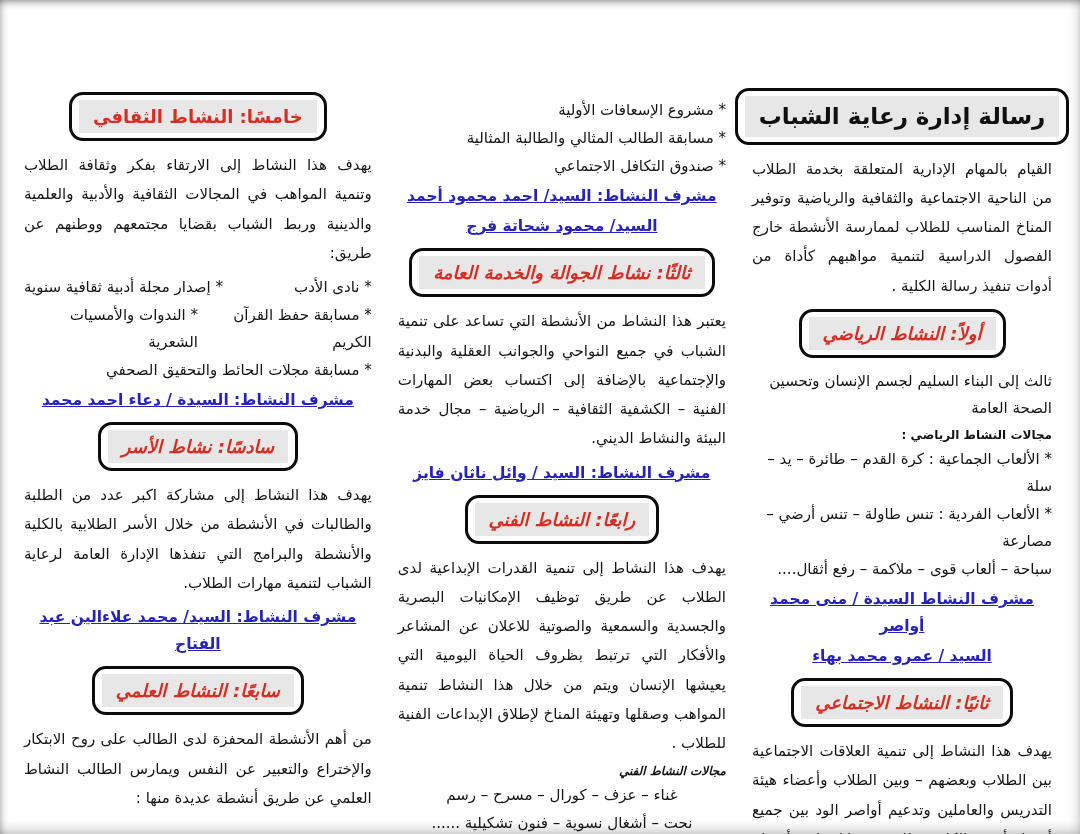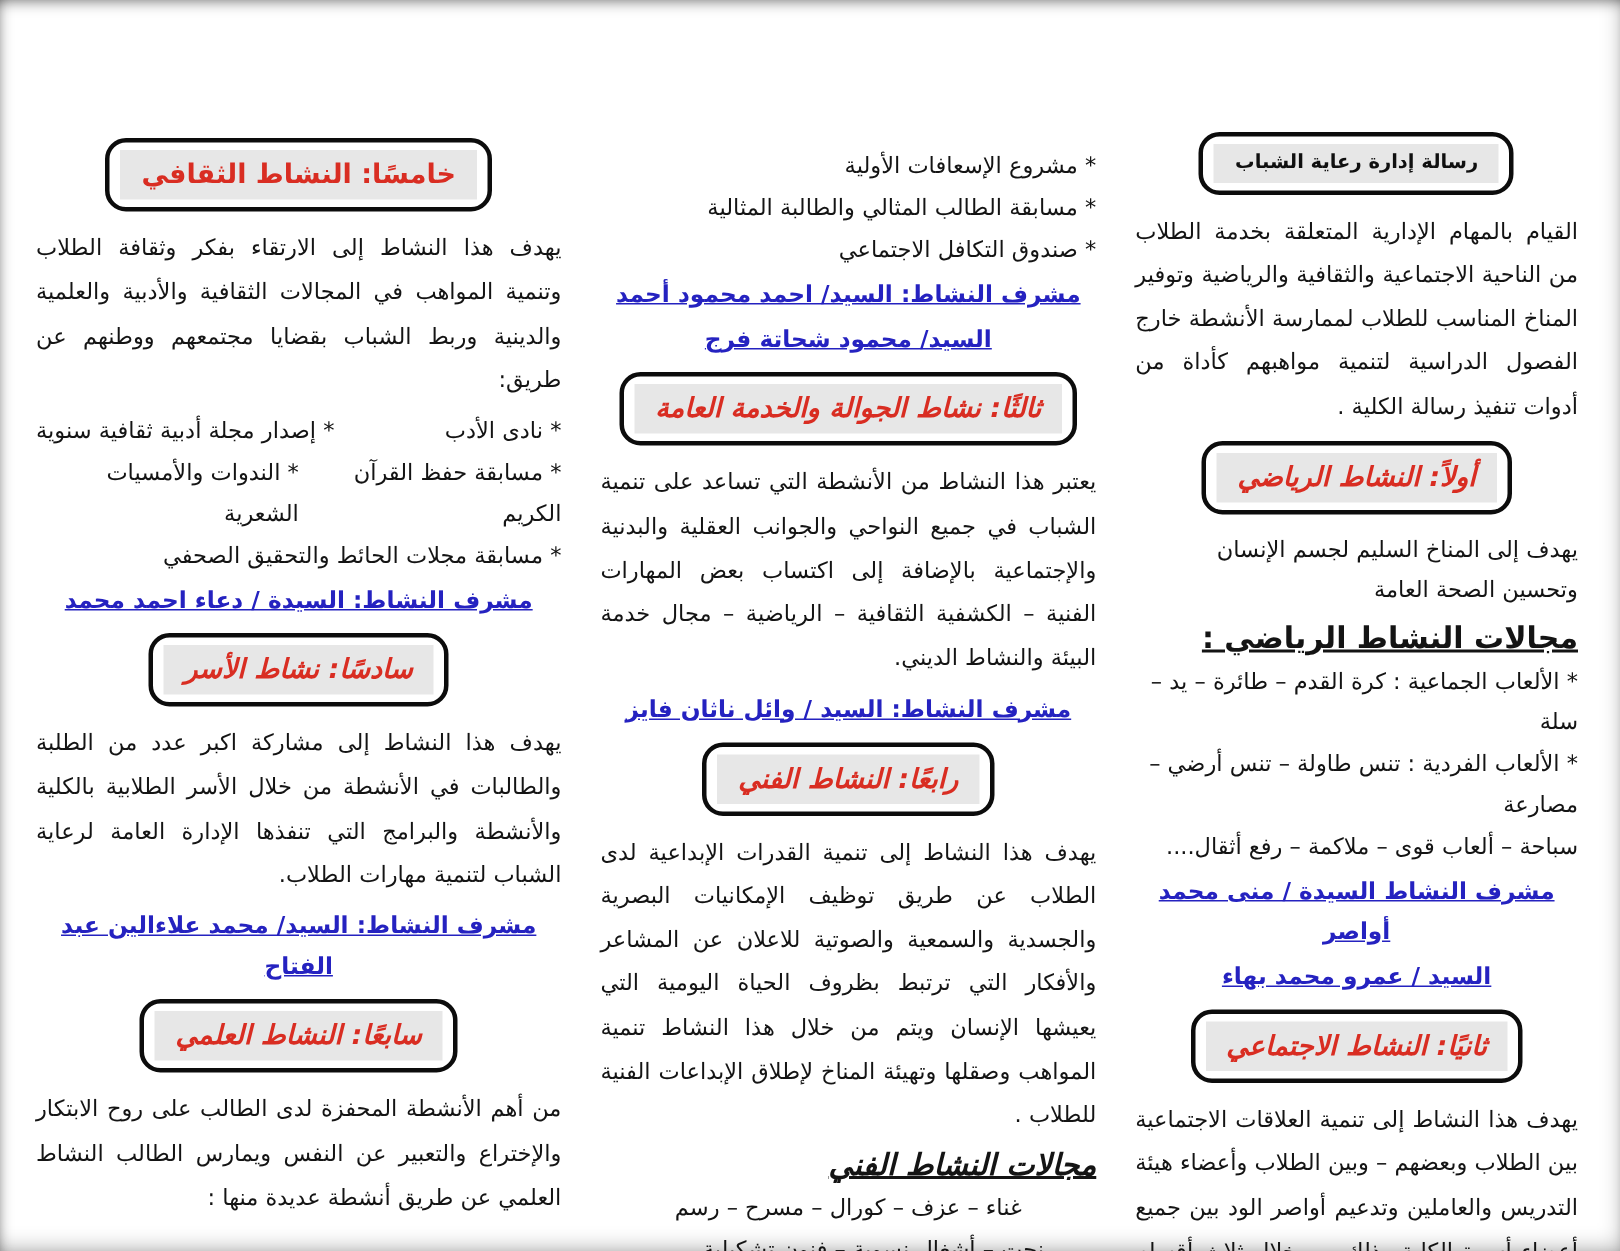--- a/index.html
+++ b/index.html
@@ -17,27 +17,27 @@
   .col-right{width:304px;}
   .col-mid{width:340px;padding-top:10px;}
   .col-left{width:360px;padding-top:4px;}
 
   
   .hbox{display:flex;justify-content:center;margin:2px 0 10px;}
   .frame{border:3.5px solid #0c0c0c;border-radius:14px;padding:5px 7px;background:#fff;text-align:right;}
   .frame .inner{display:block;background:#e7e7e7;padding:3px 14px;font-weight:bold;
                 font-size:18px;line-height:1.5;white-space:nowrap;}
   .inner.red{color:#d92d22;}
-  .inner.black{color:#101010;font-size:13px;}
+  .inner.black{color:#101010;font-size:23px;}
 
   .para{font-size:15px;line-height:1.95;text-align:justify;margin:6px 2px;}
   .line{font-size:15px;line-height:1.8;text-align:right;margin:1px 2px;}
   .duo{display:flex;justify-content:space-between;font-size:15px;line-height:1.8;margin:1px 2px;}
   .sup{color:#2522c0;font-weight:bold;text-align:center;font-size:15.5px;line-height:1.75;margin:3px 0;text-decoration:underline;}
-  .mh{font-weight:bold;text-decoration:underline;font-size:20px;margin:6px 2px 4px;text-align:right;}
+  .mh{font-weight:bold;font-size:12px;margin:6px 2px 4px;text-align:right;}
   .mh.it{font-style:italic;}
   .mt{margin-top:8px;font-style:italic;}
 </style>
 </head>
 <body>
 
 <div class="page">
   <div class="cols">
 
     <section class="col col-right">
@@ -46,21 +46,21 @@
           <span class="inner black">رسالة إدارة رعاية الشباب</span>
         </div>
       </div>
       <p class="para">القيام بالمهام الإدارية المتعلقة بخدمة الطلاب من الناحية الاجتماعية والثقافية والرياضية وتوفير المناخ المناسب للطلاب لممارسة الأنشطة خارج الفصول الدراسية لتنمية مواهبهم كأداة من أدوات تنفيذ رسالة الكلية .</p>
 
       <div class="hbox mt">
         <div class="frame">
           <span class="inner red">أولاً: النشاط الرياضي</span>
         </div>
       </div>
-      <p class="line">يهدف إلى المناخ السليم لجسم الإنسان وتحسين الصحة العامة</p>
+      <p class="line">ثالث إلى البناء السليم لجسم الإنسان وتحسين الصحة العامة</p>
       <p class="mh">مجالات النشاط الرياضي :</p>
       <p class="line">* الألعاب الجماعية : كرة القدم – طائرة – يد – سلة</p>
       <p class="line">* الألعاب الفردية : تنس طاولة – تنس أرضي – مصارعة</p>
       <p class="line">سباحة – ألعاب قوى – ملاكمة – رفع أثقال....</p>
       <p class="sup">مشرف النشاط   السيدة / منى محمد أواصر</p>
       <p class="sup">السيد / عمرو محمد بهاء</p>
 
       <div class="hbox mt">
         <div class="frame">
           <span class="inner red">ثانيًا: النشاط الاجتماعي</span>

